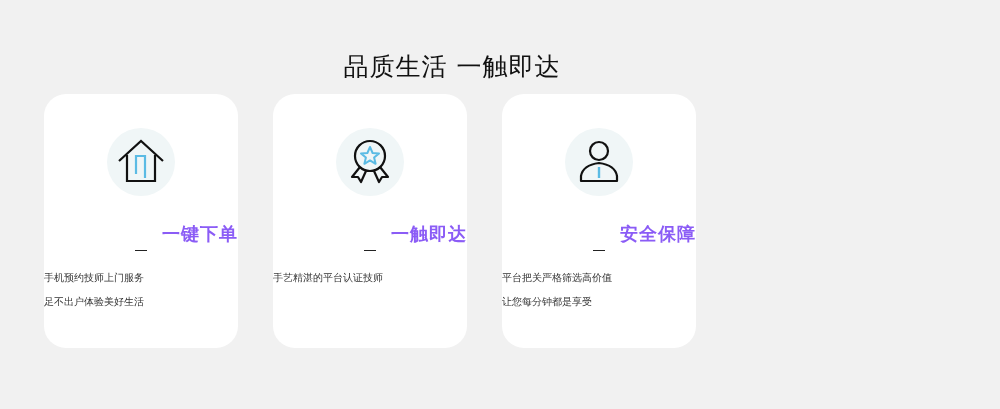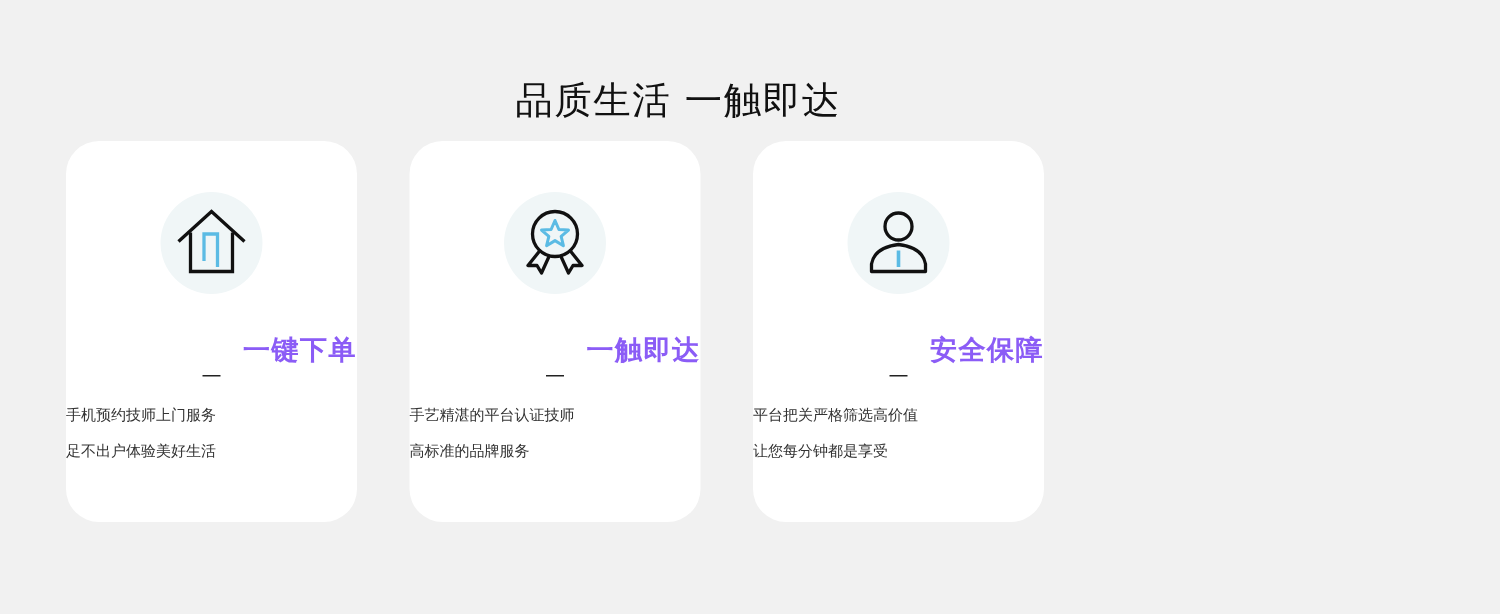--- a/index.html
+++ b/index.html
@@ -120,21 +120,20 @@
         <circle cx="26" cy="20" r="15" fill="none" stroke="#111" stroke-width="2.2"></circle>
         <polygon points="26,11 28.6,17 35,17.4 30.1,21.6 31.6,27.8 26,24.4 20.4,27.8 21.9,21.6 17,17.4 23.4,17" fill="none" stroke="#5bbbe4" stroke-width="2" stroke-linejoin="round"></polygon>
         <polyline points="16,31 8,41 14,41 17,46 22,35" fill="none" stroke="#111" stroke-width="2.2" stroke-linejoin="round"></polyline>
         <polyline points="36,31 44,41 38,41 35,46 30,35" fill="none" stroke="#111" stroke-width="2.2" stroke-linejoin="round"></polyline>
       </svg>
     </div>
     <div class="card-title">一触即达</div>
     <div class="card-dash"></div>
     <div class="card-desc">
       <div>手艺精湛的平台认证技师</div>
-      <div>高标准的品牌服务</div>
     </div>
   </div>
 
   <div class="card">
     <div class="icon-circle">
       <svg viewBox="0 0 52 52">
         <circle cx="26" cy="15" r="9" fill="none" stroke="#111" stroke-width="2.2"></circle>
         <path d="M8,45 L8,40 Q10,29 26,27 Q42,29 44,40 L44,45 Z" fill="none" stroke="#111" stroke-width="2.2" stroke-linejoin="round"></path>
         <line x1="26" y1="31" x2="26" y2="42" stroke="#5bbbe4" stroke-width="2.4"></line>
       </svg>

